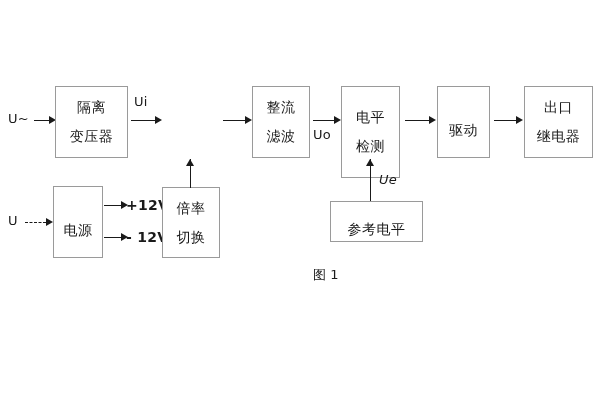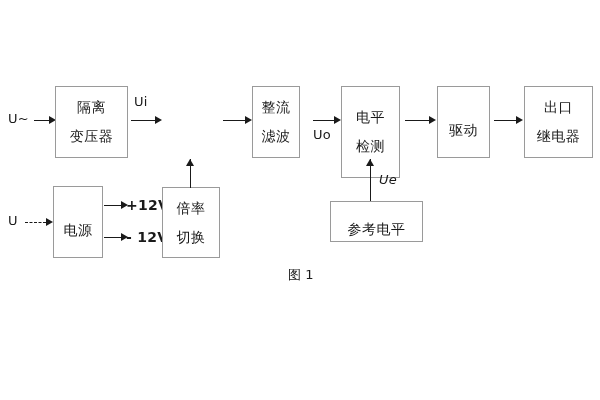--- a/index.html
+++ b/index.html
@@ -122,21 +122,21 @@
     <div class="shaft" style="width:24px;"></div>
     <div class="head" style="left:24px;"></div>
   </div>
 
 
   <div class="arrow-h" style="left:223px; top:116px; width:29px;">
     <div class="shaft" style="width:22px;"></div>
     <div class="head" style="left:22px;"></div>
   </div>
 
-  <div class="block" style="left:252px; top:86px; width:48px; height:72px;">
+  <div class="block" style="left:252px; top:86px; width:58px; height:72px;">
     <span class="line">整流</span>
     <span class="line">滤波</span>
   </div>
 
   <div class="sig-label" style="left:313px; top:94px;margin-top:33px;">Uo</div>
 
   <div class="arrow-h" style="left:313px; top:116px; width:28px;">
     <div class="shaft" style="width:21px;"></div>
     <div class="head" style="left:21px;"></div>
   </div>
@@ -201,15 +201,15 @@
   <div class="arrow-v" style="left:366px; top:159px; height:42px;">
     <div class="shaft" style="height:42px;"></div>
     <div class="head"></div>
   </div>
   <div class="sig-label" style="left:379px; top:172px;font-style:italic;">Ue</div>
 
   <div class="block single" style="left:330px; top:201px; width:93px; height:41px;">
     <span class="line">参考电平</span>
   </div>
 
-  <div class="caption" style="left:288px; top:266px;">图 1</div>
+  <div class="caption" style="left:313px; top:266px;">图 1</div>
 
 </div>
 
 </body></html>

